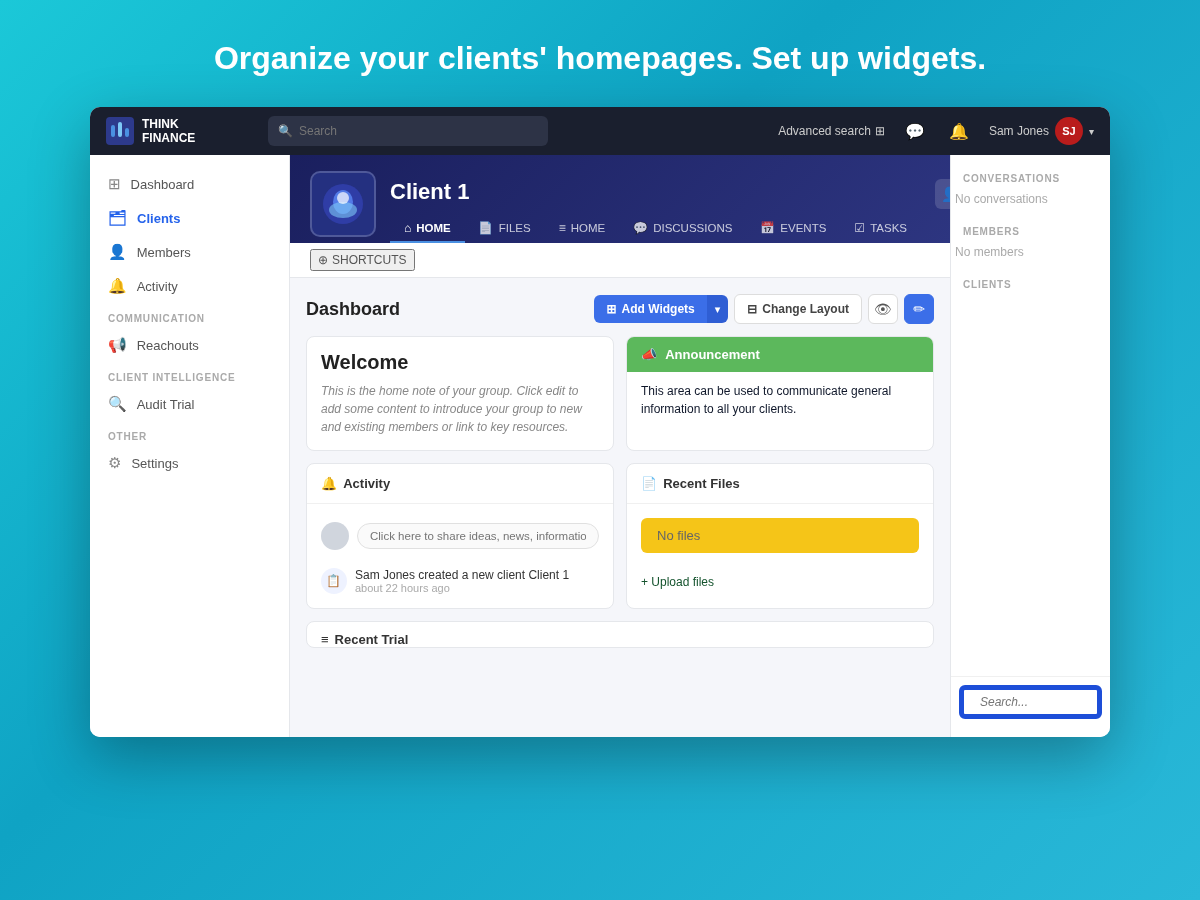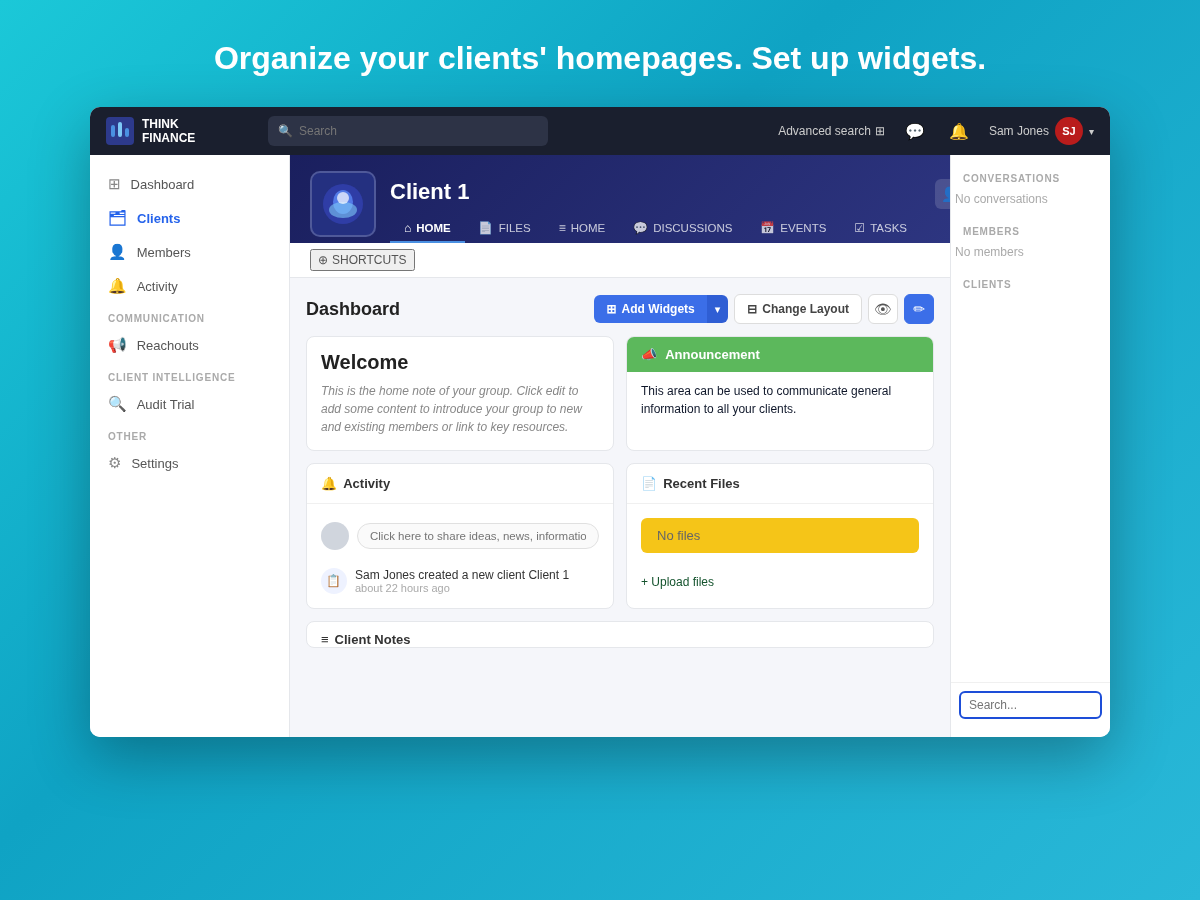--- a/index.html
+++ b/index.html
@@ -446,26 +446,27 @@
       color: #aaa;
       padding: 4px 4px 12px;
     }
     .rs-search {
       margin-top: auto;
       padding: 8px;
       border-top: 1px solid #f0f0f0;
     }
     .rs-search input {
       width: 100%;
-      border: 2px solid #1d4ed8;
+      border: 5px solid #1d4ed8;
       border-radius: 6px;
-      padding: 5px 8px;
+      padding: 5px 16px;
       font-size: 12px;
       outline: none;
       color: #aaa;
+      font-style: italic;
     }
   </style>
 </head>
 <body>
 
 <div class="page-headline">Organize your clients' homepages. Set up widgets.</div>
 
 <div class="app-window">
 
   <div class="top-nav">
@@ -656,21 +657,21 @@
             <div class="widget-body">
               <div class="no-files-box">No files</div>
               <div class="upload-files-link">+ Upload files</div>
             </div>
           </div>
         </div>
 
         <div class="widget-card" style="margin-top:12px;">
           <div class="recent-notes-header">
             <span>≡</span>
-            <span>Client Notes</span>
+            <span>Recent Trial</span>
           </div>
         </div>
       </div>
     </div>
 
     <div class="right-sidebar">
       <div class="rs-section-label">CONVERSATIONS</div>
       <div class="rs-empty">No conversations</div>
 
       <div class="rs-section-label">MEMBERS</div>

